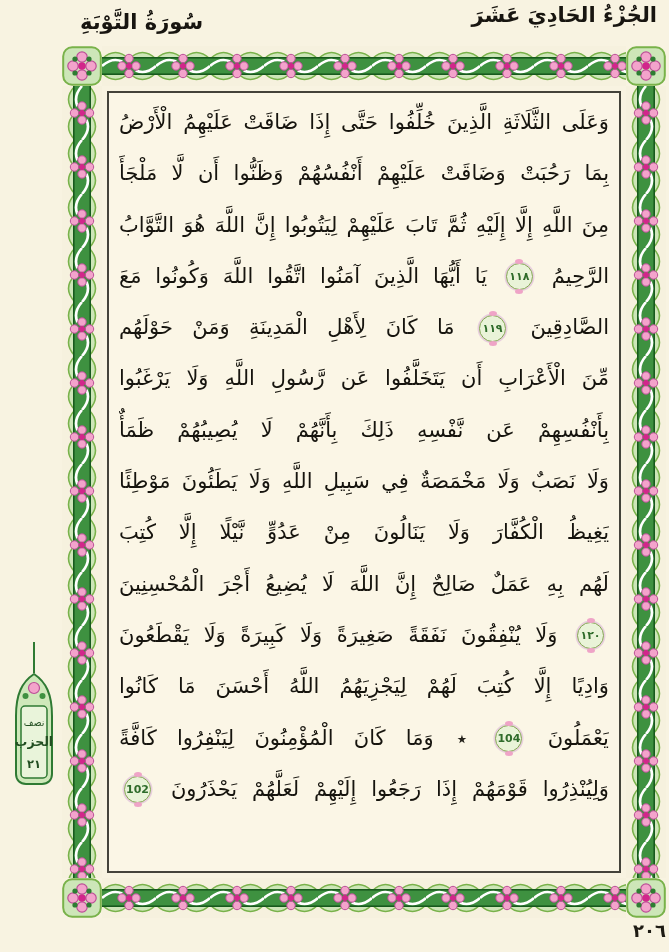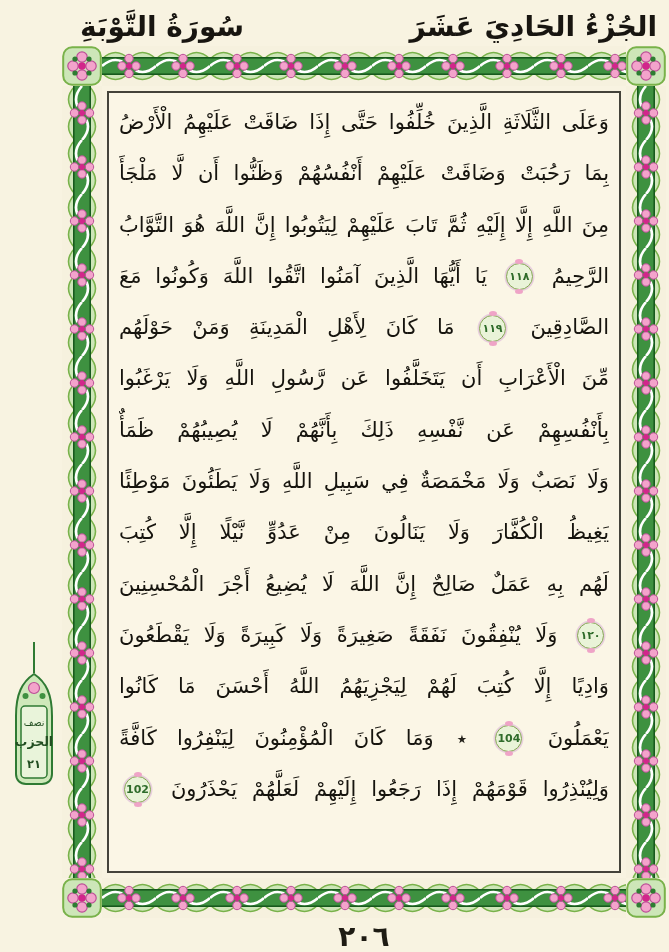--- a/index.html
+++ b/index.html
@@ -7,25 +7,25 @@
     width: 669px; height: 952px;
     background: #f8f3e1;
     font-family: "DejaVu Sans", sans-serif;
     position: relative;
     overflow: hidden;
   }
   .hdr {
     position: absolute;
     color: #181510;
     font-weight: bold;
-    font-size: 28px;
+    font-size: 21px;
     direction: rtl;
     white-space: nowrap;
   }
-  #hdr-juz   { top: 10px;  right: 12px; }
+  #hdr-juz   { top: 3px;  right: 12px; }
   #hdr-surah { top: 10px; left: 80px; }
 
   
   .frame {
     position: absolute;
     left: 62px; top: 46px;
     width: 604px; height: 872px;
   }
   .bs { position: absolute; display: block; }
   .bs-top    { left: 40px; top: 0;      width: 524px; height: 40px; }
@@ -100,22 +100,21 @@
   .badge text {
     font-family: "DejaVu Sans", sans-serif;
     fill: #224e21;
   }
 
   
   .pagenum {
     position: absolute;
     left: 62px; top: 920px;
     width: 604px;
-    text-align: center;
-    font-size: 28px;
+    font-size: 18px;
     font-weight: bold;
     color: #1e1b13;
   }
 </style>
 </head>
 <body>
 
 <svg width="0" height="0" style="position:absolute" aria-hidden="true">
   <defs>
     <pattern id="ph" width="54" height="40" patternUnits="userSpaceOnUse">

